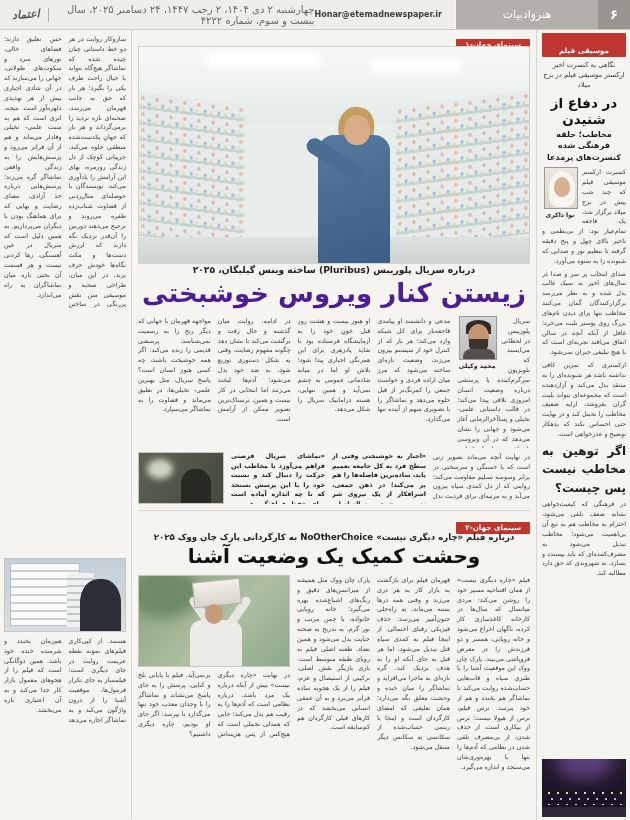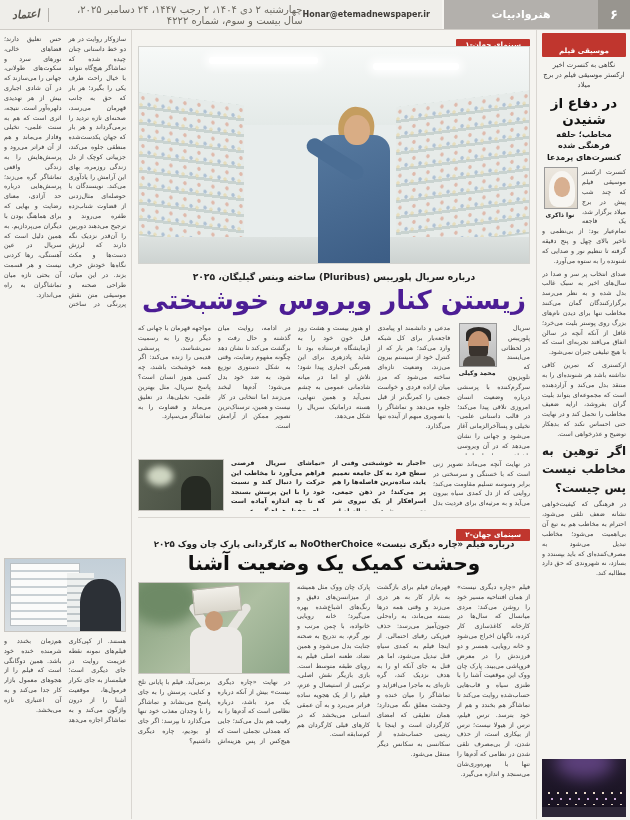--- a/index.html
+++ b/index.html
@@ -6,21 +6,21 @@
   html,body { width:630px; height:820px; overflow:hidden; }
   body {
     font-family:"DejaVu Sans", sans-serif;
     direction:rtl;
     background:#f5f4f0;
     color:#333;
   }
   
   .masthead { height:30px; display:flex; align-items:stretch; background:#f5f4f0; border-bottom:1px solid #cfccc7; }
   .page-box { width:32px; background:#98958f; color:#fff; display:flex; align-items:center; justify-content:center; font-size:13px; font-weight:bold; }
-  .section-bar { width:154px; background:#b3b0ac; color:#fff; display:flex; align-items:center; justify-content:center; font-size:11px; font-weight:bold; letter-spacing:.5px; margin-left:2px; }
+  .section-bar { width:142px; background:#b3b0ac; color:#fff; display:flex; align-items:center; justify-content:center; font-size:11px; font-weight:normal; letter-spacing:.5px; margin-left:2px; }
   .head-strip { flex:1; background:#efeeea; display:flex; align-items:center; justify-content:space-between; padding:0 12px; direction:ltr; }
   .logo { font-size:11px; font-style:italic; font-weight:bold; color:#5a5750; transform:rotate(-4deg); }
   .head-divider { width:1px; height:14px; background:#b5b2ad; margin:0 8px; }
   .date-line { font-size:10px; color:#6a675f; direction:rtl; }
   .head-mail { font-size:8px; color:#3f3c38; font-weight:bold; }
   
   .main { display:flex; height:789px; }
   .rail-right { width:94px; padding:3px 4px 0 5px; display:flex; flex-direction:column; border-left:1px solid #d9d6d1; }
   .center { flex:1; padding:2px 6px 0 6px; display:flex; flex-direction:column; }
   .rail-left { width:132px; padding:4px 5px 0 4px; display:flex; flex-direction:column; border-right:1px solid #d9d6d1; }
@@ -41,21 +41,21 @@
       background-image:radial-gradient(circle at 4px 5px, rgba(214,120,90,.55) 1.6px, transparent 2px),
                        radial-gradient(circle at 10px 11px, rgba(90,130,180,.5) 1.6px, transparent 2px),
                        radial-gradient(circle at 2px 12px, rgba(230,200,120,.5) 1.4px, transparent 2px);
       background-size:14px 16px; opacity:.8; }
   .hero .floor { position:absolute; bottom:0; left:0; right:0; height:12%; background:linear-gradient(#dde2e0,#cdd3d1); }
   .hero .torso { position:absolute; bottom:0; left:46%; width:72px; height:128px; background:linear-gradient(160deg,#56799f,#3c5d85); border-radius:16px 16px 0 0; }
   .hero .arm { position:absolute; bottom:96px; left:42%; width:64px; height:16px; background:#4a6d94; border-radius:8px; transform:rotate(32deg); }
   .hero .head { position:absolute; bottom:118px; left:52.5%; width:26px; height:30px; background:#d9ad85; border-radius:50% 50% 45% 45%; }
   .hero .hair { position:absolute; bottom:112px; left:51%; width:36px; height:44px; background:#c59d5f; border-radius:50% 50% 40% 60%; z-index:-0; transform:rotate(8deg); }
   .hero .hair { z-index:0; } .hero .head { z-index:1; } .hero .torso { z-index:1; } .hero .arm { z-index:1; }
-  .kicker { text-align:center; font-size:9.2px; font-weight:600; color:#222; margin-top:7px; }
+  .kicker { text-align:center; font-size:9.2px; font-weight:600; color:#222; }
   .headline-1 { text-align:center; font-size:26px; font-weight:bold; color:#4c1d95; margin:3px 0 6px; letter-spacing:-.5px; }
   .a1-cols { display:flex; gap:7px; height:132px; overflow:hidden; margin-top:2px; }
   .a1-cols > div { flex:1; }
   .inset-author { width:40px; float:left; margin:0 4px 2px 0; text-align:center; }
   .ph-author { width:38px; height:44px; border:1px solid #999; position:relative; overflow:hidden; background:linear-gradient(#d6d6d6,#bdbdbd); }
   .ph-author .face { position:absolute; top:7px; left:8px; width:21px; height:26px; background:#c69472; border-radius:50% 50% 46% 46%; }
   .ph-author .hairb { position:absolute; top:3px; left:6px; width:25px; height:14px; background:#2e2a27; border-radius:50% 50% 0 0; }
   .ph-author .beard { position:absolute; top:22px; left:9px; width:19px; height:13px; background:#3a332e; border-radius:0 0 48% 48%; }
   .ph-author .chest { position:absolute; bottom:0; left:3px; width:32px; height:10px; background:#55504b; border-radius:8px 8px 0 0; }
   .inset-name { font-size:6.2px; font-weight:bold; margin-top:1px; color:#222; }

